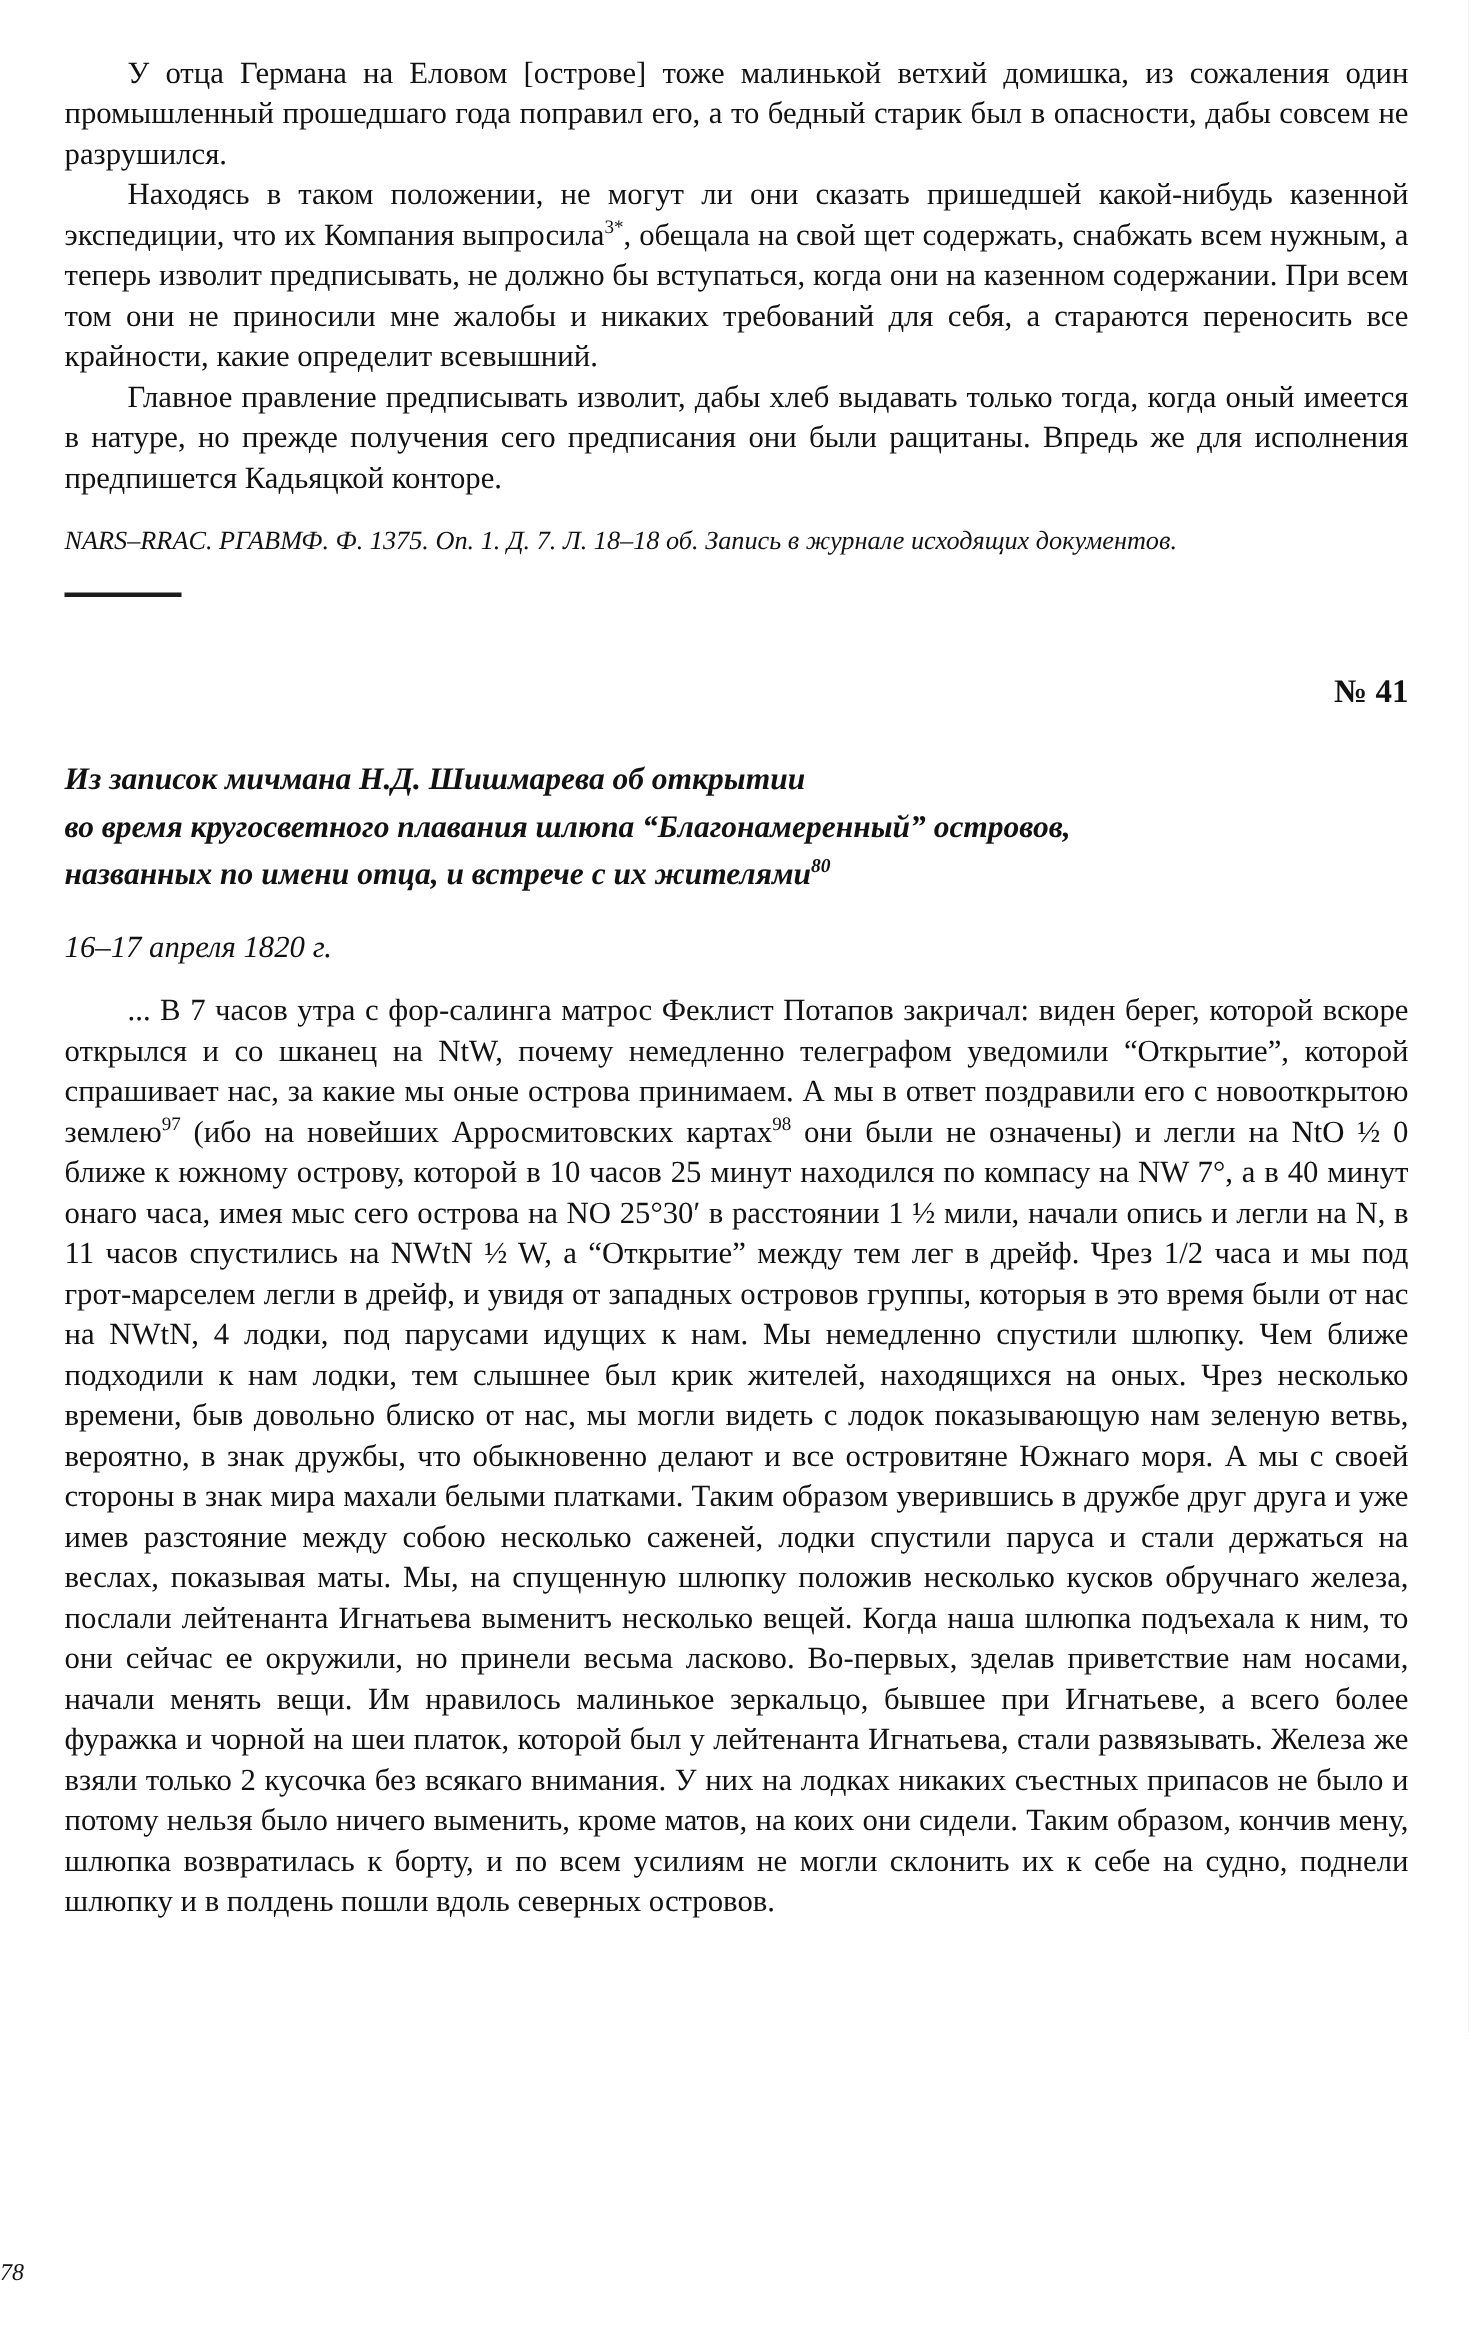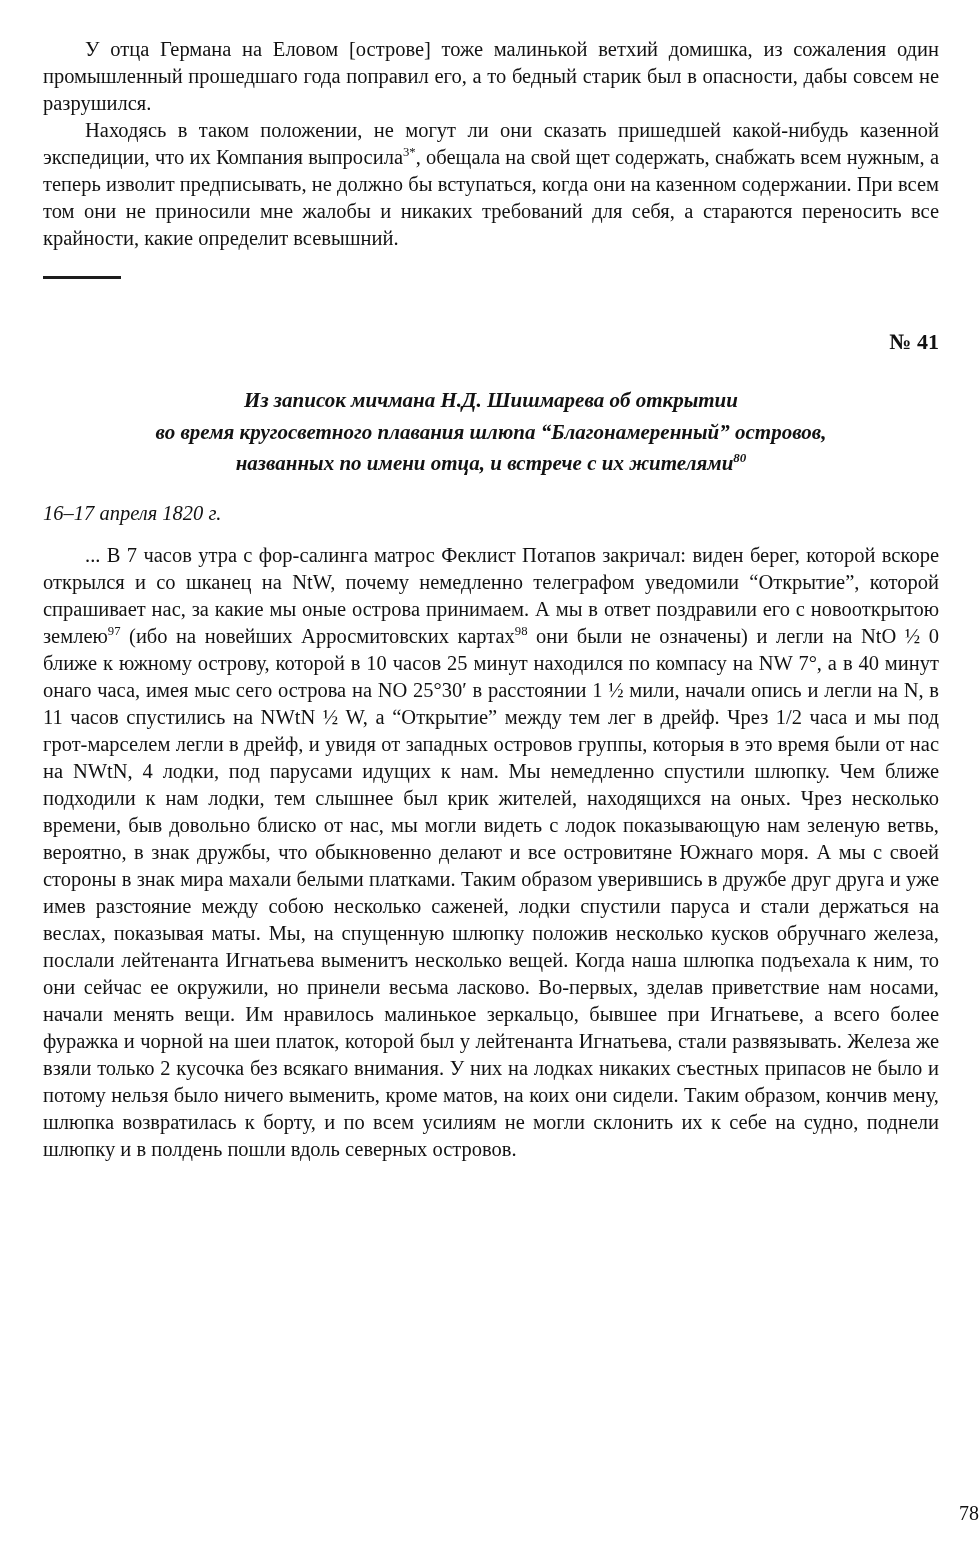--- a/index.html
+++ b/index.html
@@ -52,51 +52,53 @@
   .footnote sup.fnref { margin-right: 5px; }
   .footnote.first { padding-left: 14px; }
   .fn-italic { font-style: italic; }
   .doc-number {
     text-align: right;
     font-weight: bold;
     font-size: 22px;
     margin-top: 50px;
   }
   .doc-title {
-    text-align: center;
     font-weight: bold;
     font-style: italic;
     font-size: 21px;
     line-height: 31.5px;
     margin-top: 30px;
   }
   .doc-date {
     font-style: italic;
     font-size: 20.5px;
     margin-top: 22px;
     padding-right: 34px;
   }
   .doc-body { margin-top: 17px; }
   .page-number {
     position: absolute;
     left: 0;
     right: 0;
     bottom: 36px;
-    text-align: right;
-    font-size: 20px;
+    text-align: left;
+    font-size: 16px;
+    font-style: italic;
   }
 </style>
 </head>
 <body>
 
 <div class="page">
 
   <section>
     <p class="body-text">У отца Германа на Еловом [острове] тоже малинькой ветхий домишка, из сожаления один промышленный прошедшаго года поправил его, а то бедный старик был в опасности, дабы совсем не разрушился.</p>
     <p class="body-text"><span>Находясь в таком положении, не могут ли они сказать пришедшей какой-нибудь казенной экспедиции, что их Компания выпросила</span><sup class="fnref">3*</sup><span>, обещала на свой щет содержать, снабжать всем нужным, а теперь изволит предписывать, не должно бы вступаться, когда они на казенном содержании. При всем том они не приносили мне жалобы и никаких требований для себя, а стараются переносить все крайности, какие определит всевышний.</span></p>
+    <p class="body-text">Главное правление предписывать изволит, дабы хлеб выдавать только тогда, когда оный имеется в натуре, но прежде получения сего предписания они были ращитаны. Впредь же для исполнения предпишется Кадьяцкой конторе.</p>
+    <p class="source-line">NARS–RRAC. РГАВМФ. Ф. 1375. Оп. 1. Д. 7. Л. 18–18 об. Запись в журнале исходящих документов.</p>
 
     <hr class="fn-rule">
 
   </section>
 
   <section>
     <div class="doc-number">№ 41</div>
 
     <div class="doc-title">
       <div>Из записок мичмана Н.Д. Шишмарева об открытии</div>

